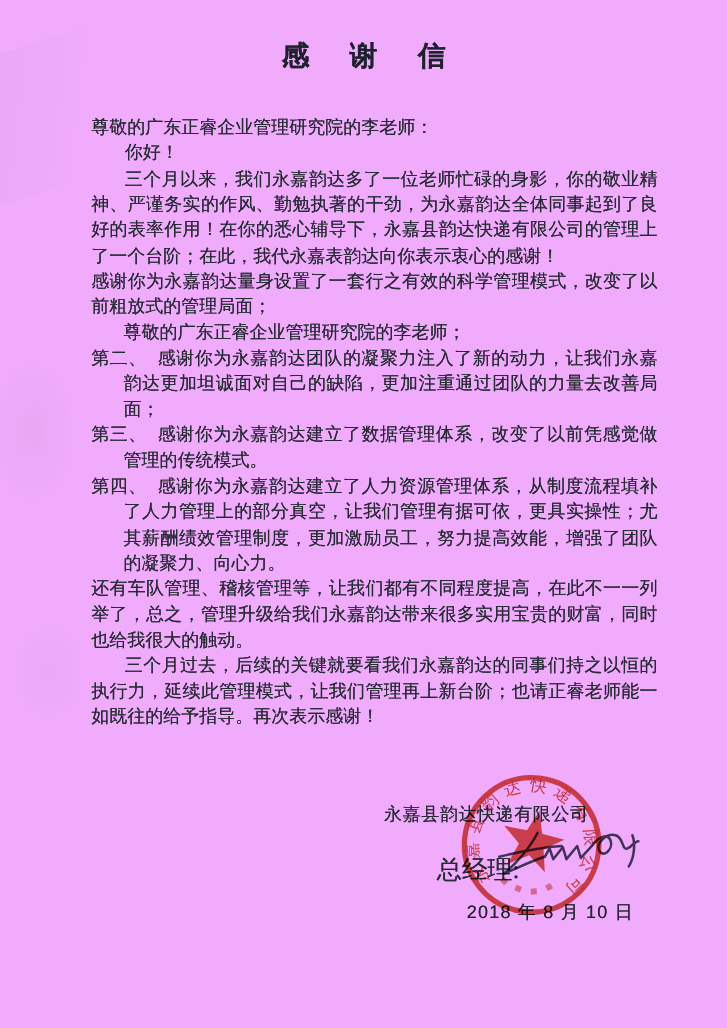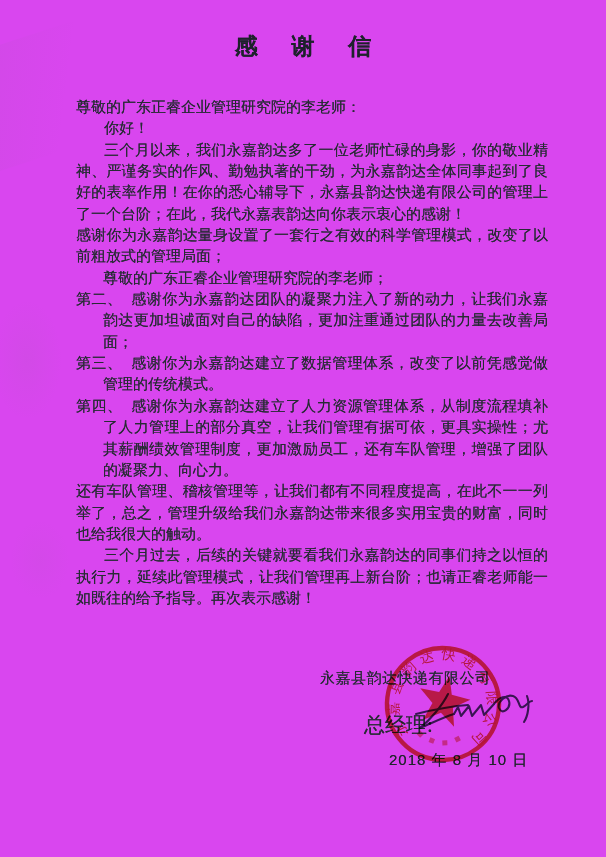--- a/index.html
+++ b/index.html
@@ -1,18 +1,18 @@
 <!DOCTYPE html>
 <html><head>
 <meta charset="utf-8">
 <style>
   html,body{margin:0;padding:0;background:#ffffff;}
   .page{
     position:relative;width:606px;height:857px;overflow:hidden;
-    background:#d946ef;
+    background:#f0abfc;
     font-family:"Liberation Serif","DejaVu Serif",serif;
     color:#272b34;
   }
   
   .artifact{position:absolute;pointer-events:none;}
   .art-corner{
     left:-60px;top:30px;width:230px;height:120px;
     background:linear-gradient(115deg, rgba(110,112,118,0.10), rgba(110,112,118,0.0) 55%);
     transform:rotate(-18deg);
   }
@@ -89,21 +89,21 @@
       <div class="ln ind0 fill"><span>感谢你为永嘉韵达量身设置了一套行之有效的科学管理模式，改变了以</span></div>
       <div class="ln ind0"><span>前粗放式的管理局面；</span></div>
       <div class="ln ind2"><span>尊敬的广东正睿企业管理研究院的李老师；</span></div>
       <div class="ln ind0 fill"><span class="num">第二、</span><span>感谢你为永嘉韵达团队的凝聚力注入了新的动力，让我们永嘉</span></div>
       <div class="ln ind2 fill"><span>韵达更加坦诚面对自己的缺陷，更加注重通过团队的力量去改善局</span></div>
       <div class="ln ind2"><span>面；</span></div>
       <div class="ln ind0 fill"><span class="num">第三、</span><span>感谢你为永嘉韵达建立了数据管理体系，改变了以前凭感觉做</span></div>
       <div class="ln ind2"><span>管理的传统模式。</span></div>
       <div class="ln ind0 fill"><span class="num">第四、</span><span>感谢你为永嘉韵达建立了人力资源管理体系，从制度流程填补</span></div>
       <div class="ln ind2 fill"><span>了人力管理上的部分真空，让我们管理有据可依，更具实操性；尤</span></div>
-      <div class="ln ind2 fill"><span>其薪酬绩效管理制度，更加激励员工，还有车队管理，增强了团队</span></div>
+      <div class="ln ind2 fill"><span>其薪酬绩效管理制度，更加激励员工，努力提高效能，增强了团队</span></div>
       <div class="ln ind2"><span>的凝聚力、向心力。</span></div>
       <div class="ln ind0 fill"><span>还有车队管理、稽核管理等，让我们都有不同程度提高，在此不一一列</span></div>
       <div class="ln ind0 fill"><span>举了，总之，管理升级给我们永嘉韵达带来很多实用宝贵的财富，同时</span></div>
       <div class="ln ind0"><span>也给我很大的触动。</span></div>
       <div class="ln ind1 fill"><span>三个月过去，后续的关键就要看我们永嘉韵达的同事们持之以恒的</span></div>
       <div class="ln ind0 fill"><span>执行力，延续此管理模式，让我们管理再上新台阶；也请正睿老师能一</span></div>
       <div class="ln ind0"><span>如既往的给予指导。再次表示感谢！</span></div>
     </div>
 
   <div class="sig-company">永嘉县韵达快递有限公司</div>

